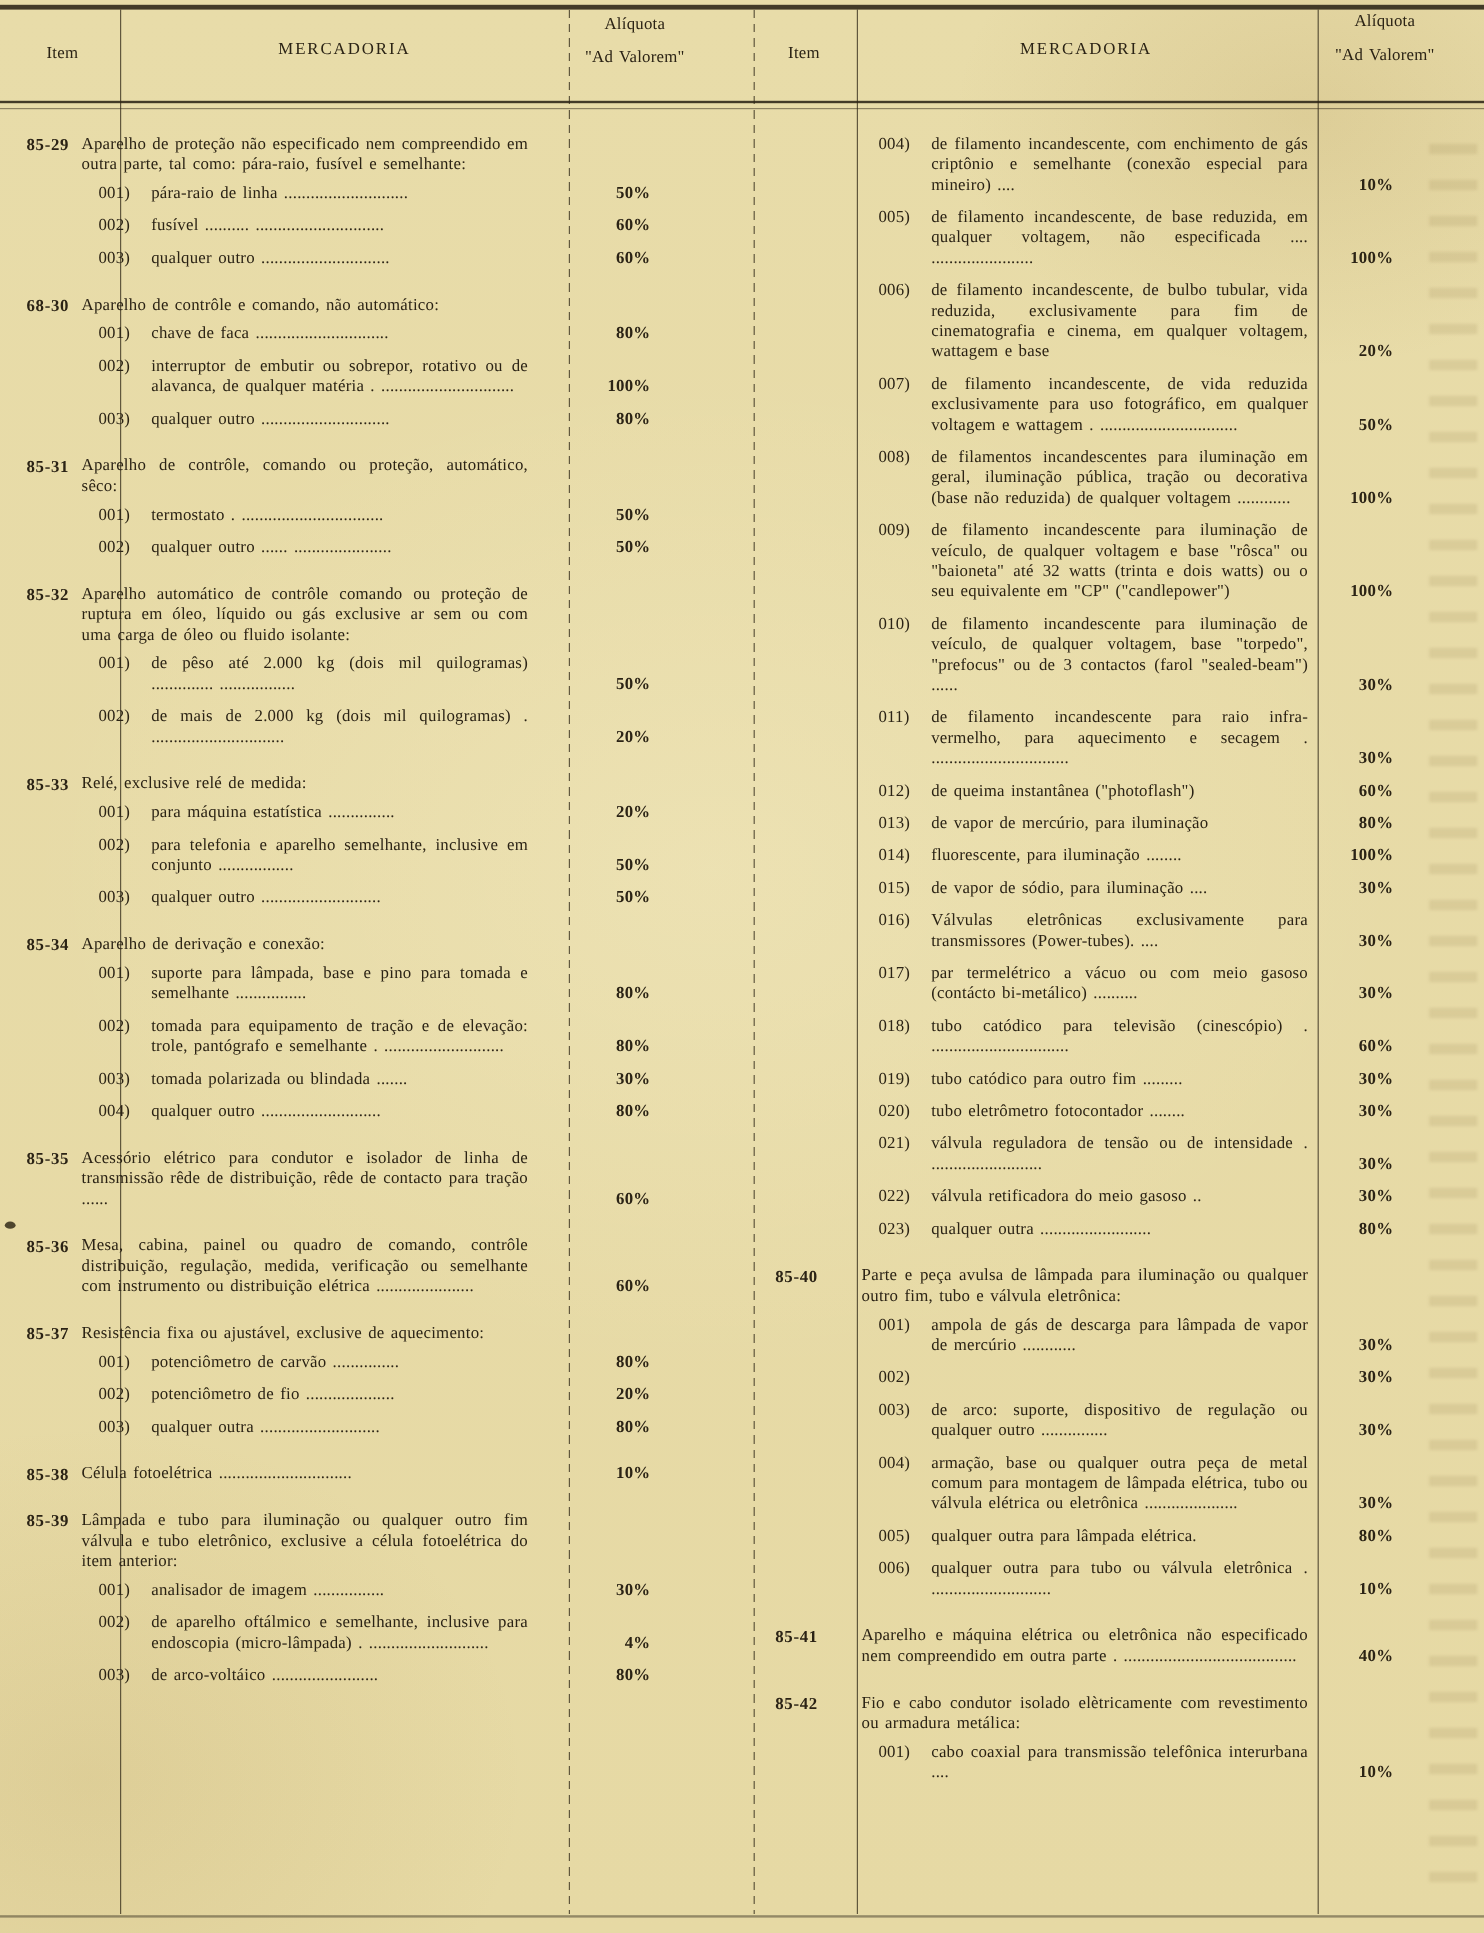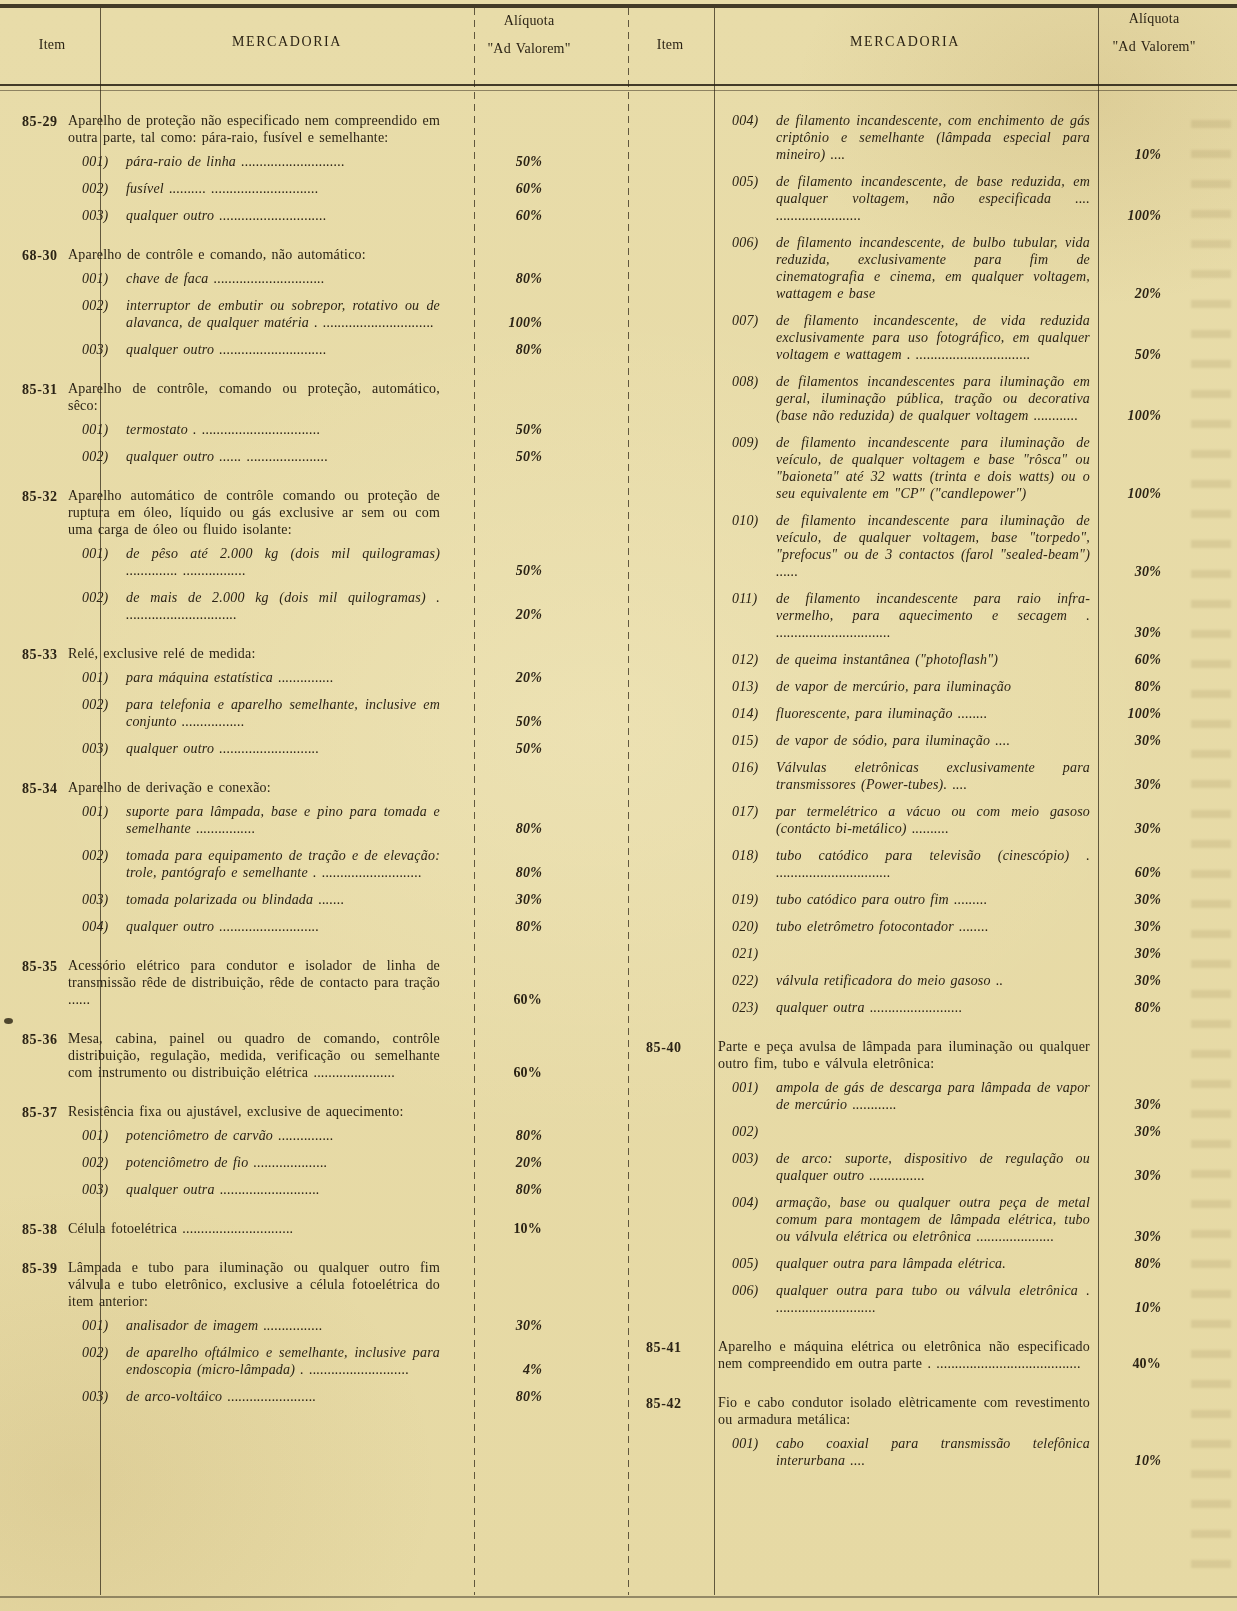--- a/index.html
+++ b/index.html
@@ -45,21 +45,21 @@
   .entry { position:relative; padding-left:68px; margin-bottom:22px; }
   #col-right .entry { padding-left:88px; }
   .item-code { position:absolute; left:22px; top:1px; font-weight:bold; letter-spacing:0.6px; white-space:nowrap; }
   #col-right .item-code { left:16px; }
   .head-row { display:flex; align-items:center; }
   .head-text { width:372px; text-align:justify; }
   .rate { flex:1; text-align:right; padding-right:18px; font-weight:bold; white-space:nowrap; align-self:flex-end; }
   #col-right .rate { padding-right:14px; }
   .subs { margin-top:7px; }
   .entry.no-head .subs { margin-top:0; }
-  .sub-row { display:flex; margin-top:10px; padding-left:14px; align-items:center;font-style:italic; }
+  .sub-row { display:flex; margin-top:10px; padding-left:14px; align-items:center; }
   .sub-row:first-child { margin-top:0; }
   .sub-code { flex:none; width:44px; align-self:flex-start; }
   .sub-text { width:314px; text-align:justify; }
   
   .bleed-strip { position:absolute; right:6px; top:120px; bottom:30px; width:40px;
     background:repeating-linear-gradient(to bottom, rgba(120,95,45,0.12) 0 8px, transparent 8px 30px);
     filter:blur(1.2px); }
   .ink-speck { position:absolute; left:4px; top:1018px; width:9px; height:6px;
     background:rgba(40,32,16,0.8); border-radius:50%; }
 </style>
@@ -315,21 +315,21 @@
         </div>
   </div>
 </div>
   <div class="column" id="col-right">
   <div class="entry no-head">
     <div class="item-code"></div>
 
     <div class="subs">
           <div class="sub-row">
             <span class="sub-code">004)</span>
-            <span class="sub-text">de filamento incandescente, com enchimento de gás criptônio e semelhante (lâmpada especial para mineiro) ....</span>
+            <span class="sub-text">de filamento incandescente, com enchimento de gás criptônio e semelhante (conexão especial para mineiro) ....</span>
             <span class="rate">10%</span>
           </div>
           <div class="sub-row">
             <span class="sub-code">005)</span>
             <span class="sub-text">de filamento incandescente, de base reduzida, em qualquer voltagem, não especificada .... .......................</span>
             <span class="rate">100%</span>
           </div>
           <div class="sub-row">
             <span class="sub-code">006)</span>
             <span class="sub-text">de filamento incandescente, de bulbo tubular, vida reduzida, exclusivamente para fim de cinematografia e cinema, em qualquer voltagem, wattagem e base</span>
@@ -400,20 +400,21 @@
             <span class="sub-text">tubo catódico para outro fim .........</span>
             <span class="rate">30%</span>
           </div>
           <div class="sub-row">
             <span class="sub-code">020)</span>
             <span class="sub-text">tubo eletrômetro fotocontador ........</span>
             <span class="rate">30%</span>
           </div>
           <div class="sub-row">
             <span class="sub-code">021)</span>
+            <span class="sub-text">válvula reguladora de tensão ou de intensidade . .........................</span>
             <span class="rate">30%</span>
           </div>
           <div class="sub-row">
             <span class="sub-code">022)</span>
             <span class="sub-text">válvula retificadora do meio gasoso ..</span>
             <span class="rate">30%</span>
           </div>
           <div class="sub-row">
             <span class="sub-code">023)</span>
             <span class="sub-text">qualquer outra .........................</span>

